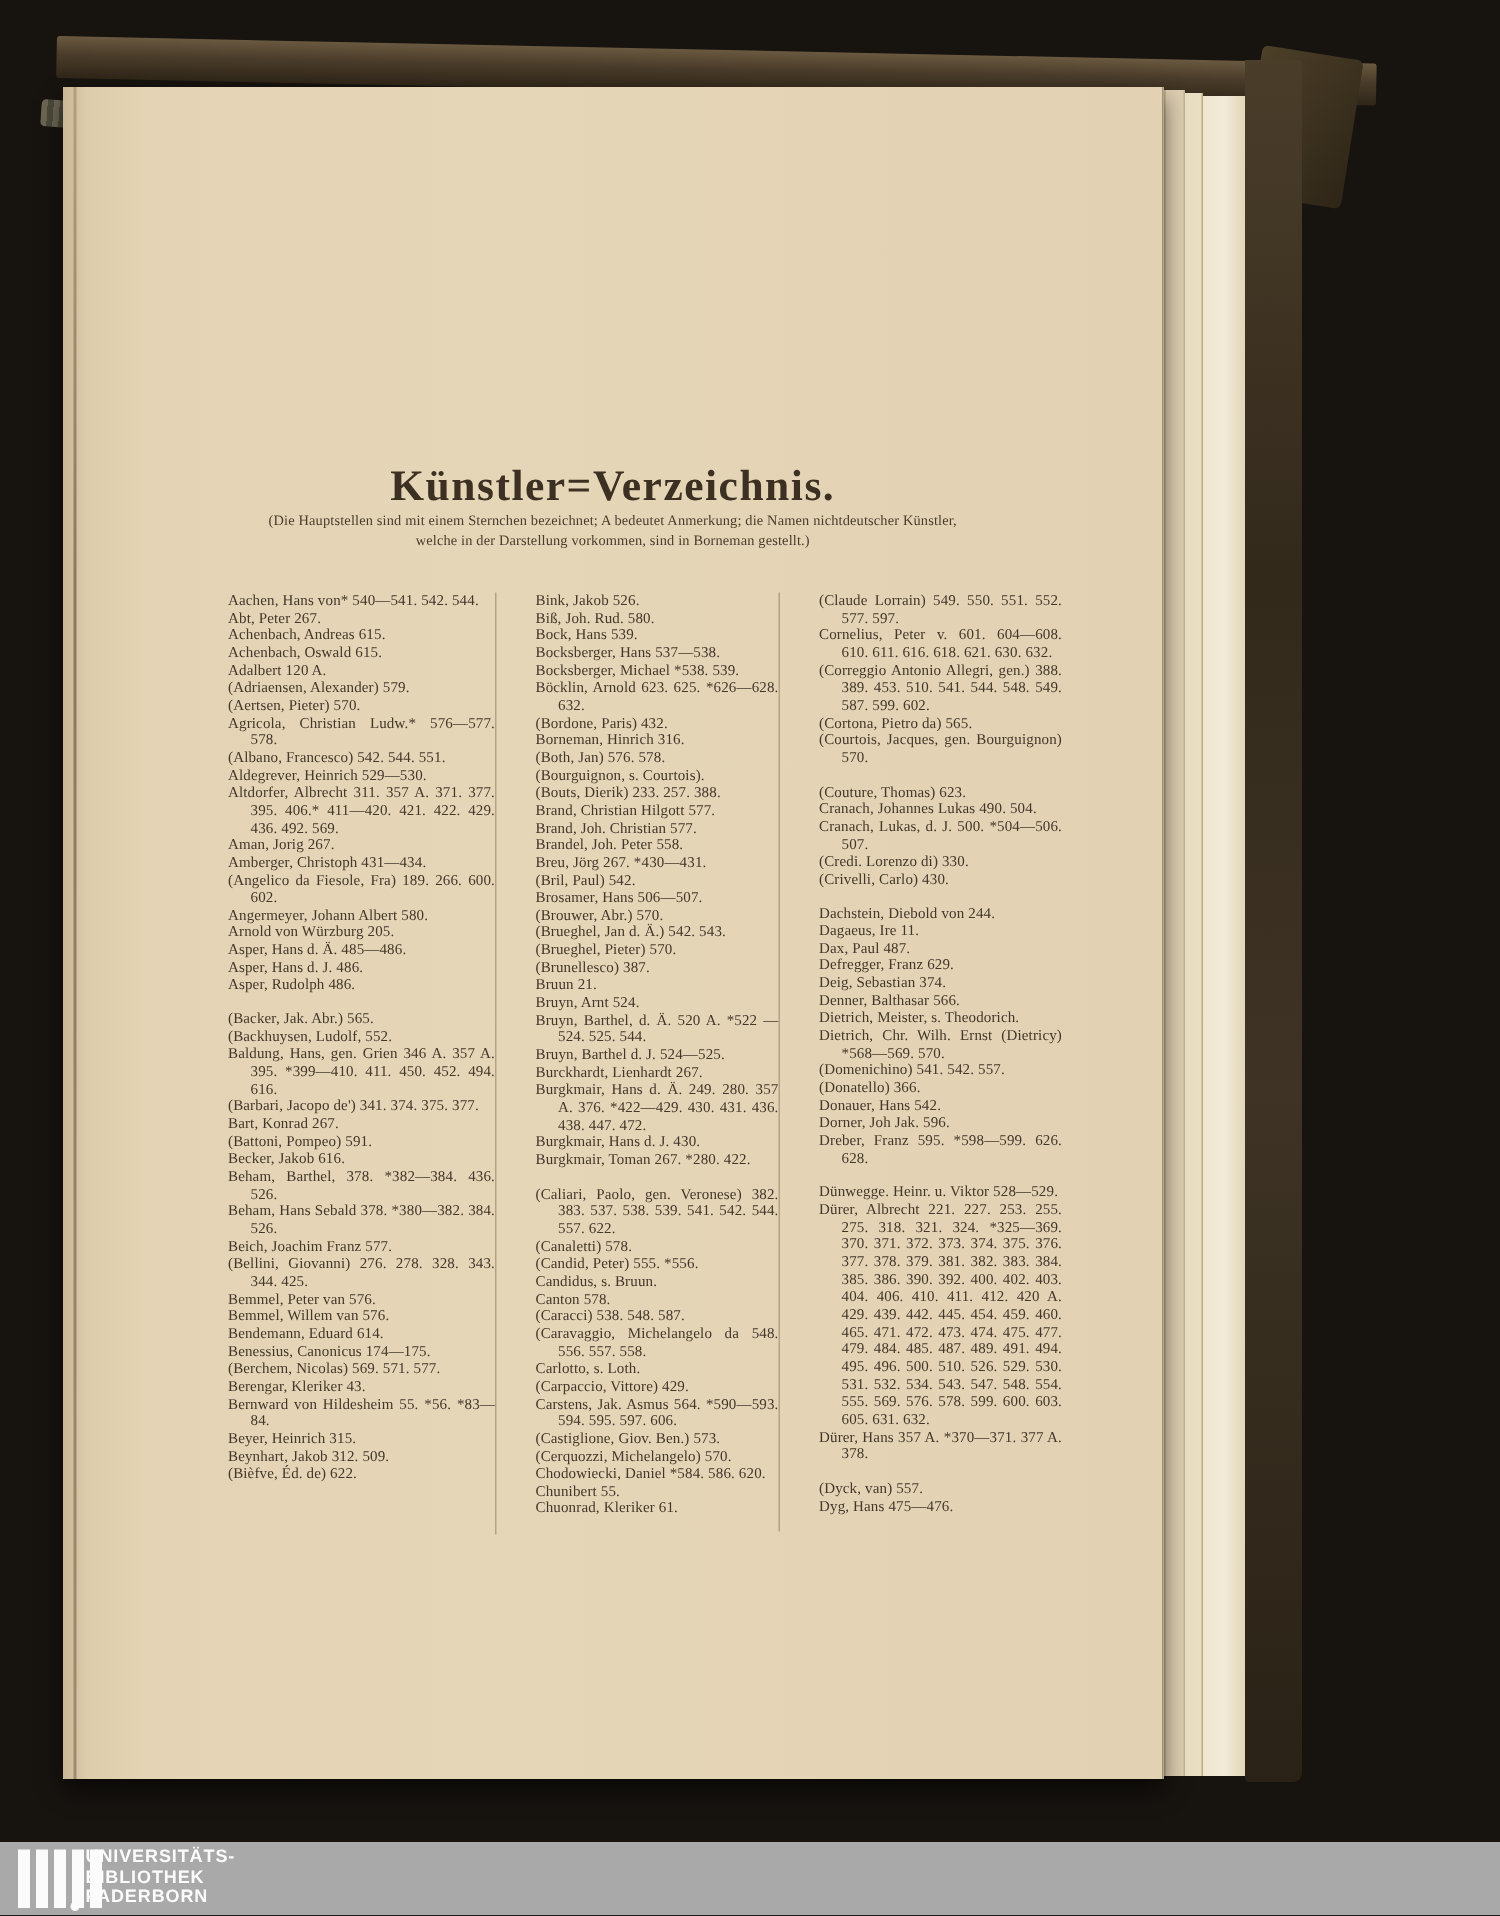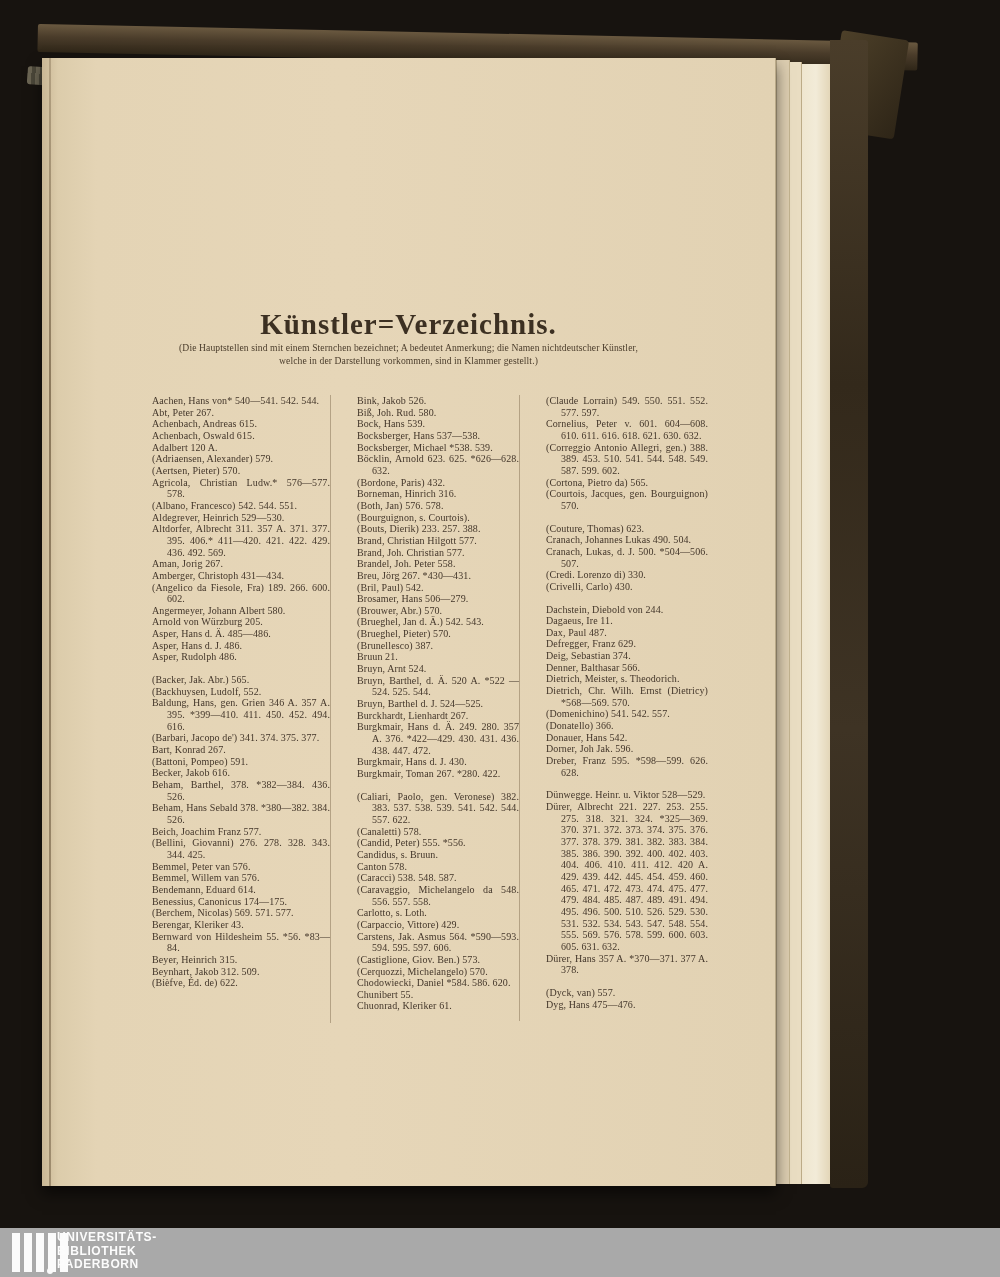--- a/index.html
+++ b/index.html
@@ -88,21 +88,21 @@
   <div class="edge-b"></div>
   <div class="edge-c"></div>
 
   <div class="page">
     <div class="gutter-line"></div>
 
     <div class="page-title">Künstler=Verzeichnis.</div>
 
     <div class="note">
       <div>(Die Hauptstellen sind mit einem Sternchen bezeichnet; A bedeutet Anmerkung; die Namen nichtdeutscher Künstler,</div>
-      <div>welche in der Darstellung vorkommen, sind in Klammer gestellt.)</div>
+      <div>welche in der Darstellung vorkommen, sind in Borneman gestellt.)</div>
     </div>
 
     <div class="columns">
       <div class="col">
           <div class="group">
             <div class="entry">Aachen, Hans von* 540—541. 542. 544.</div>
             <div class="entry">Abt, Peter 267.</div>
             <div class="entry">Achenbach, Andreas 615.</div>
             <div class="entry">Achenbach, Oswald 615.</div>
             <div class="entry">Adalbert 120 A.</div>
@@ -156,21 +156,21 @@
             <div class="entry">(Bordone, Paris) 432.</div>
             <div class="entry">Borneman, Hinrich 316.</div>
             <div class="entry">(Both, Jan) 576. 578.</div>
             <div class="entry">(Bourguignon, s. Courtois).</div>
             <div class="entry">(Bouts, Dierik) 233. 257. 388.</div>
             <div class="entry">Brand, Christian Hilgott 577.</div>
             <div class="entry">Brand, Joh. Christian 577.</div>
             <div class="entry">Brandel, Joh. Peter 558.</div>
             <div class="entry">Breu, Jörg 267. *430—431.</div>
             <div class="entry">(Bril, Paul) 542.</div>
-            <div class="entry">Brosamer, Hans 506—279.</div>
+            <div class="entry">Brosamer, Hans 506—507.</div>
             <div class="entry">(Brouwer, Abr.) 570.</div>
             <div class="entry">(Brueghel, Jan d. Ä.) 542. 543.</div>
             <div class="entry">(Brueghel, Pieter) 570.</div>
             <div class="entry">(Brunellesco) 387.</div>
             <div class="entry">Bruun 21.</div>
             <div class="entry">Bruyn, Arnt 524.</div>
             <div class="entry">Bruyn, Barthel, d. Ä. 520 A. *522 —524. 525. 544.</div>
             <div class="entry">Bruyn, Barthel d. J. 524—525.</div>
             <div class="entry">Burckhardt, Lienhardt 267.</div>
             <div class="entry">Burgkmair, Hans d. Ä. 249. 280. 357 A. 376. *422—429. 430. 431. 436. 438. 447. 472.</div>

